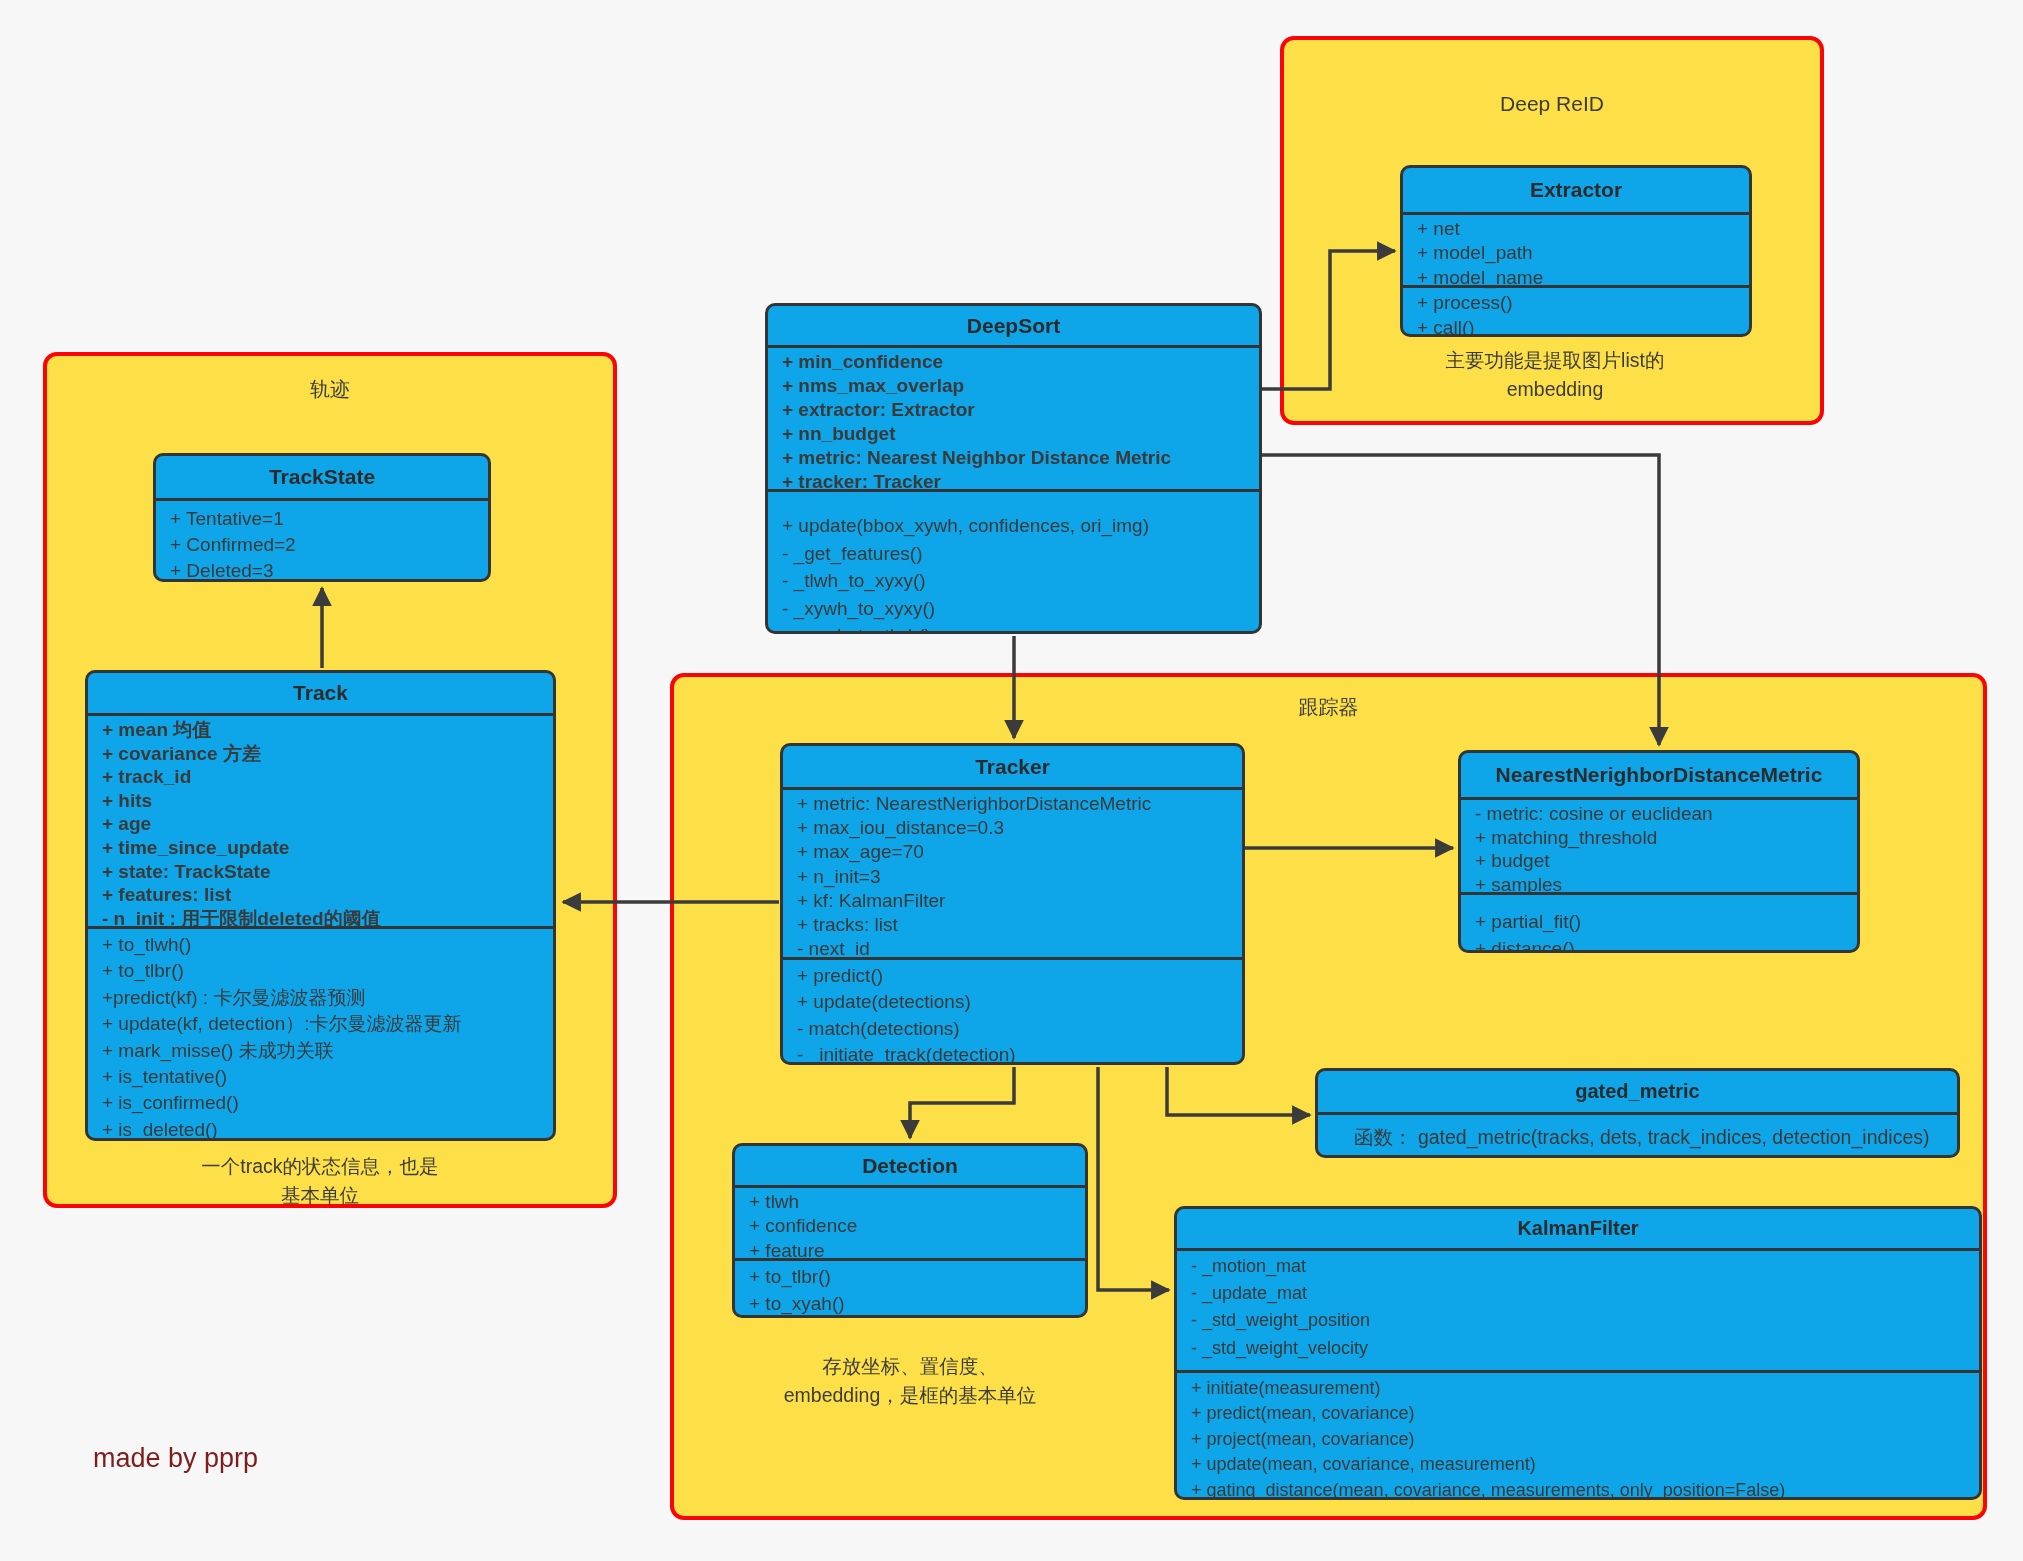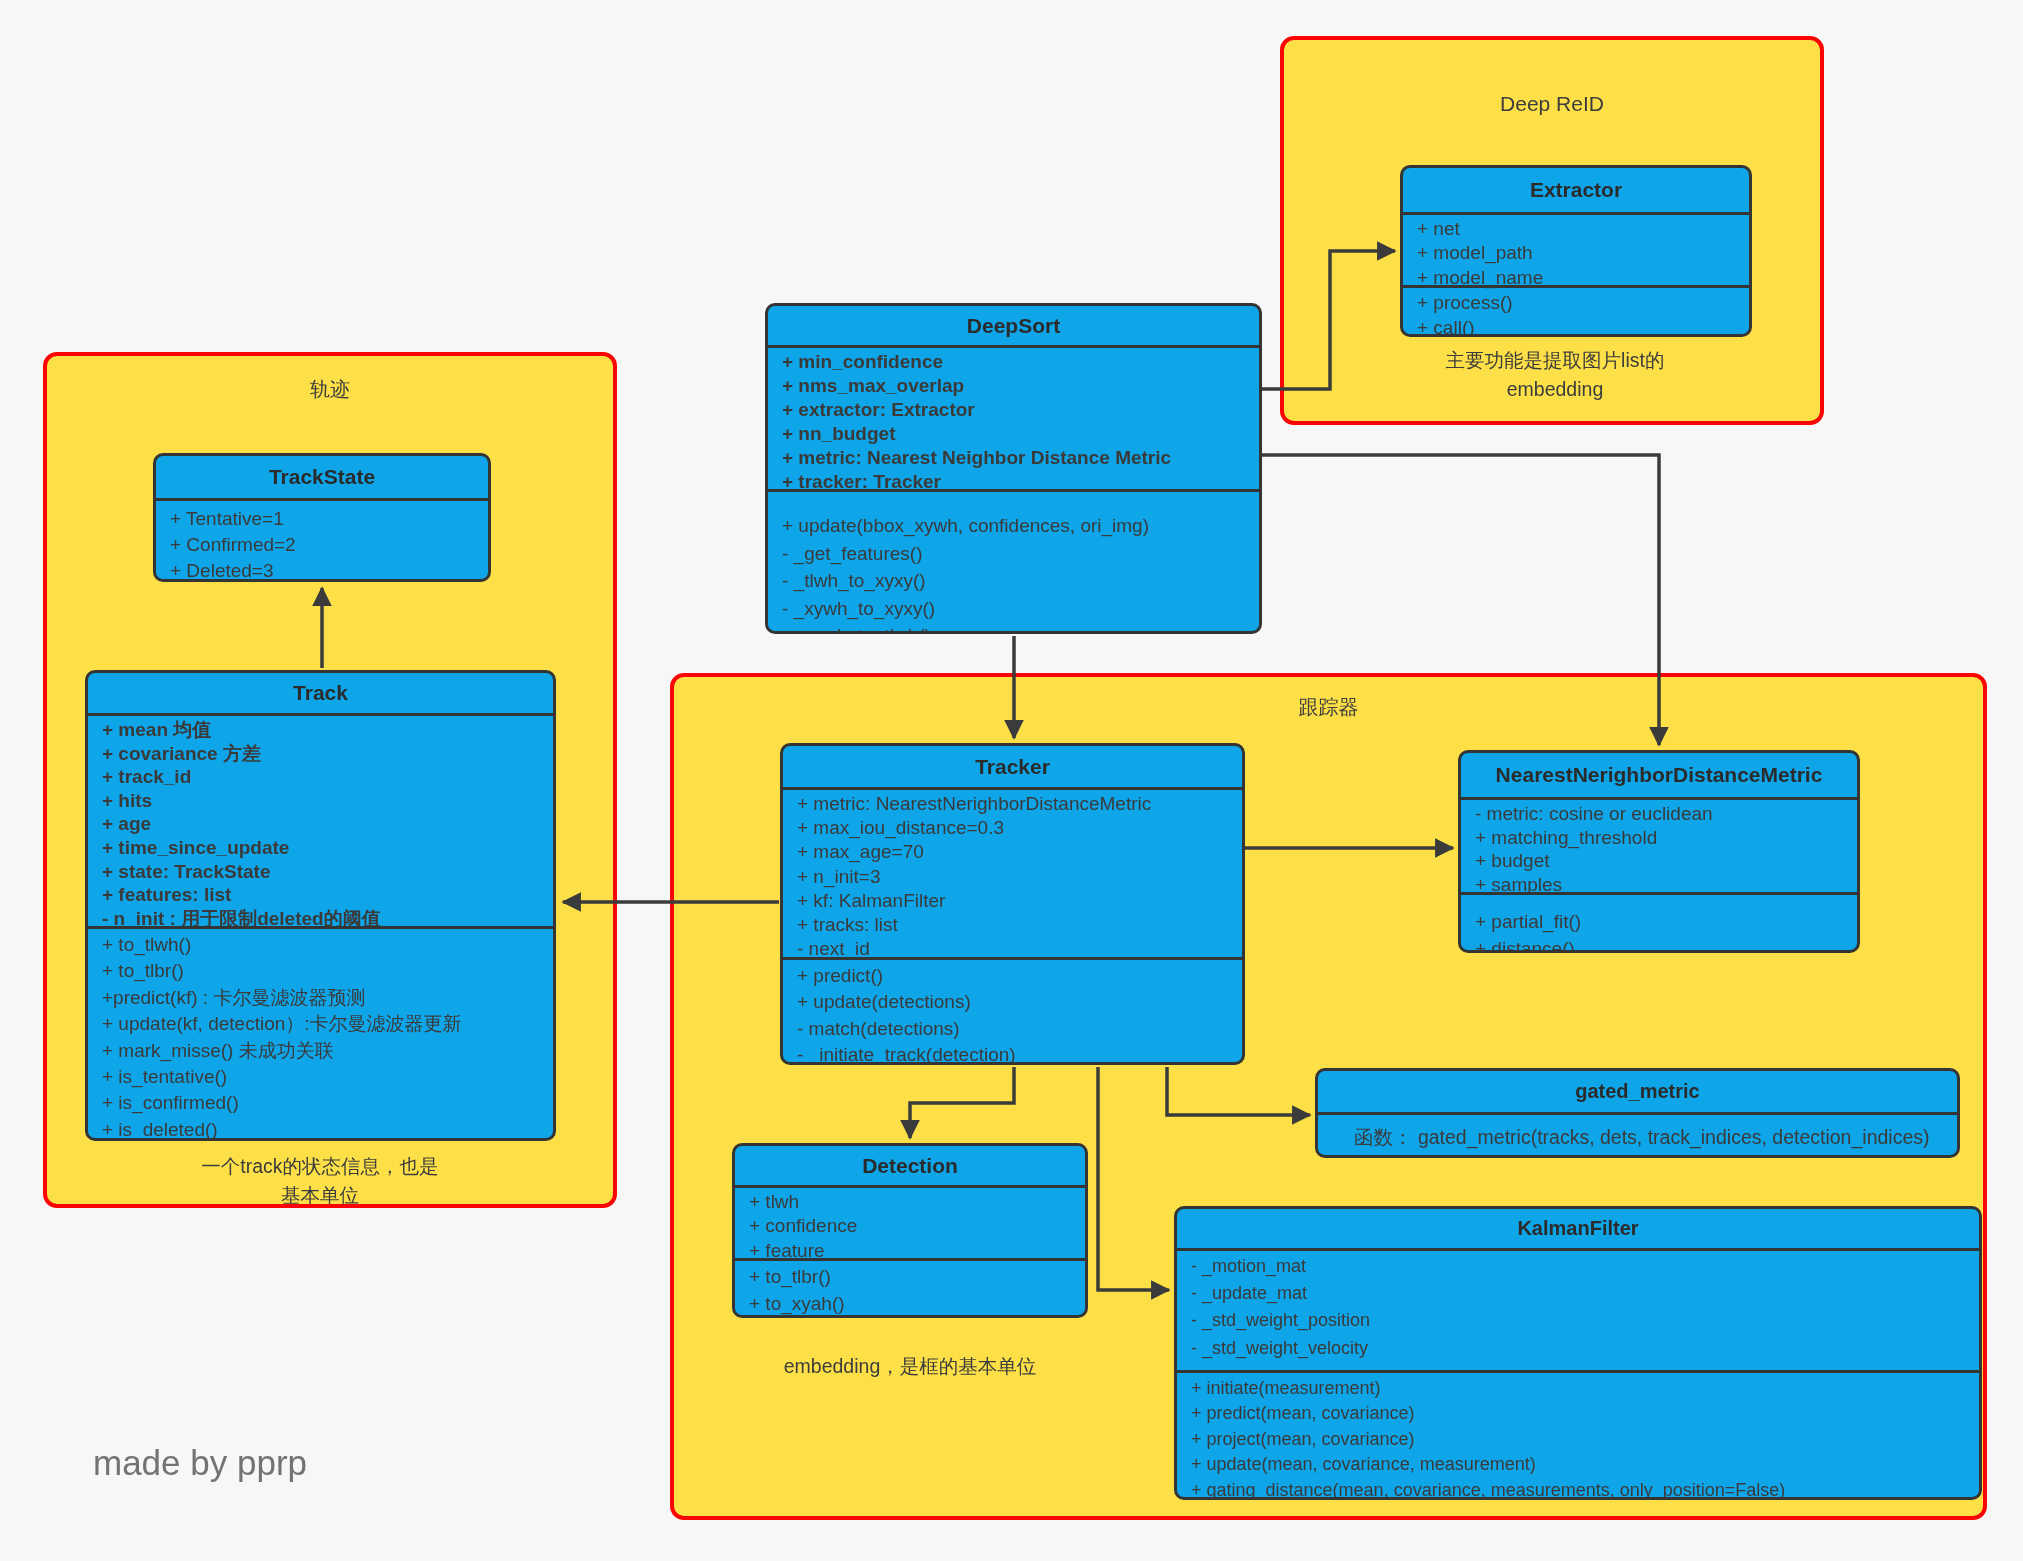--- a/index.html
+++ b/index.html
@@ -75,21 +75,21 @@
   .c-gated{left:1315px;top:1068px;width:645px;height:90px;}
   .c-gated .title{height:41px;font-size:20px;}
   .c-gated .sec-b{padding-left:36px;} .c-gated .sec-b .row{line-height:41px;font-size:19.5px;}
 
   .c-kalman{left:1174px;top:1206px;width:808px;height:294px;}
   .c-kalman .title{height:39px;font-size:20px;}
   .c-kalman .sec-a{height:122px;} .c-kalman .sec-a .row{line-height:27.2px;font-size:18px;}
   .c-kalman .sec-m{padding-top:3px;} .c-kalman .sec-m .row{line-height:25.4px;font-size:18px;}
 
   .made-by{
-    position:absolute;left:93px;top:1443px;font-size:35px;color:#737373;
+    position:absolute;left:93px;top:1443px;font-size:27px;color:#7f1d1d;
   }
   svg.wires{position:absolute;left:0;top:0;pointer-events:none;}
 </style>
 </head>
 <body>
 
 <div class="group" style="left:1280px;top:36px;width:544px;height:389px;">
   <div class="group-label" style="top:52px;">Deep ReID</div>
 </div>
 <div class="group" style="left:43px;top:352px;width:574px;height:856px;">
@@ -231,20 +231,21 @@
     <div class="row">+ tlwh</div>
     <div class="row">+ confidence</div>
     <div class="row">+ feature</div>
   </div>
   <div class="sec sec-m fill">
     <div class="row">+ to_tlbr()</div>
     <div class="row">+ to_xyah()</div>
   </div>
 </div>
 <div class="caption" style="left:685px;top:1352px;width:450px;">
+  <div>存放坐标、置信度、</div>
   <div>embedding，是框的基本单位</div>
 </div>
 
 <div class="cls c-gated">
   <div class="title">gated_metric</div>
   <div class="sec sec-b fill">
     <div class="row">函数： gated_metric(tracks, dets, track_indices, detection_indices)</div>
   </div>
 </div>
 

